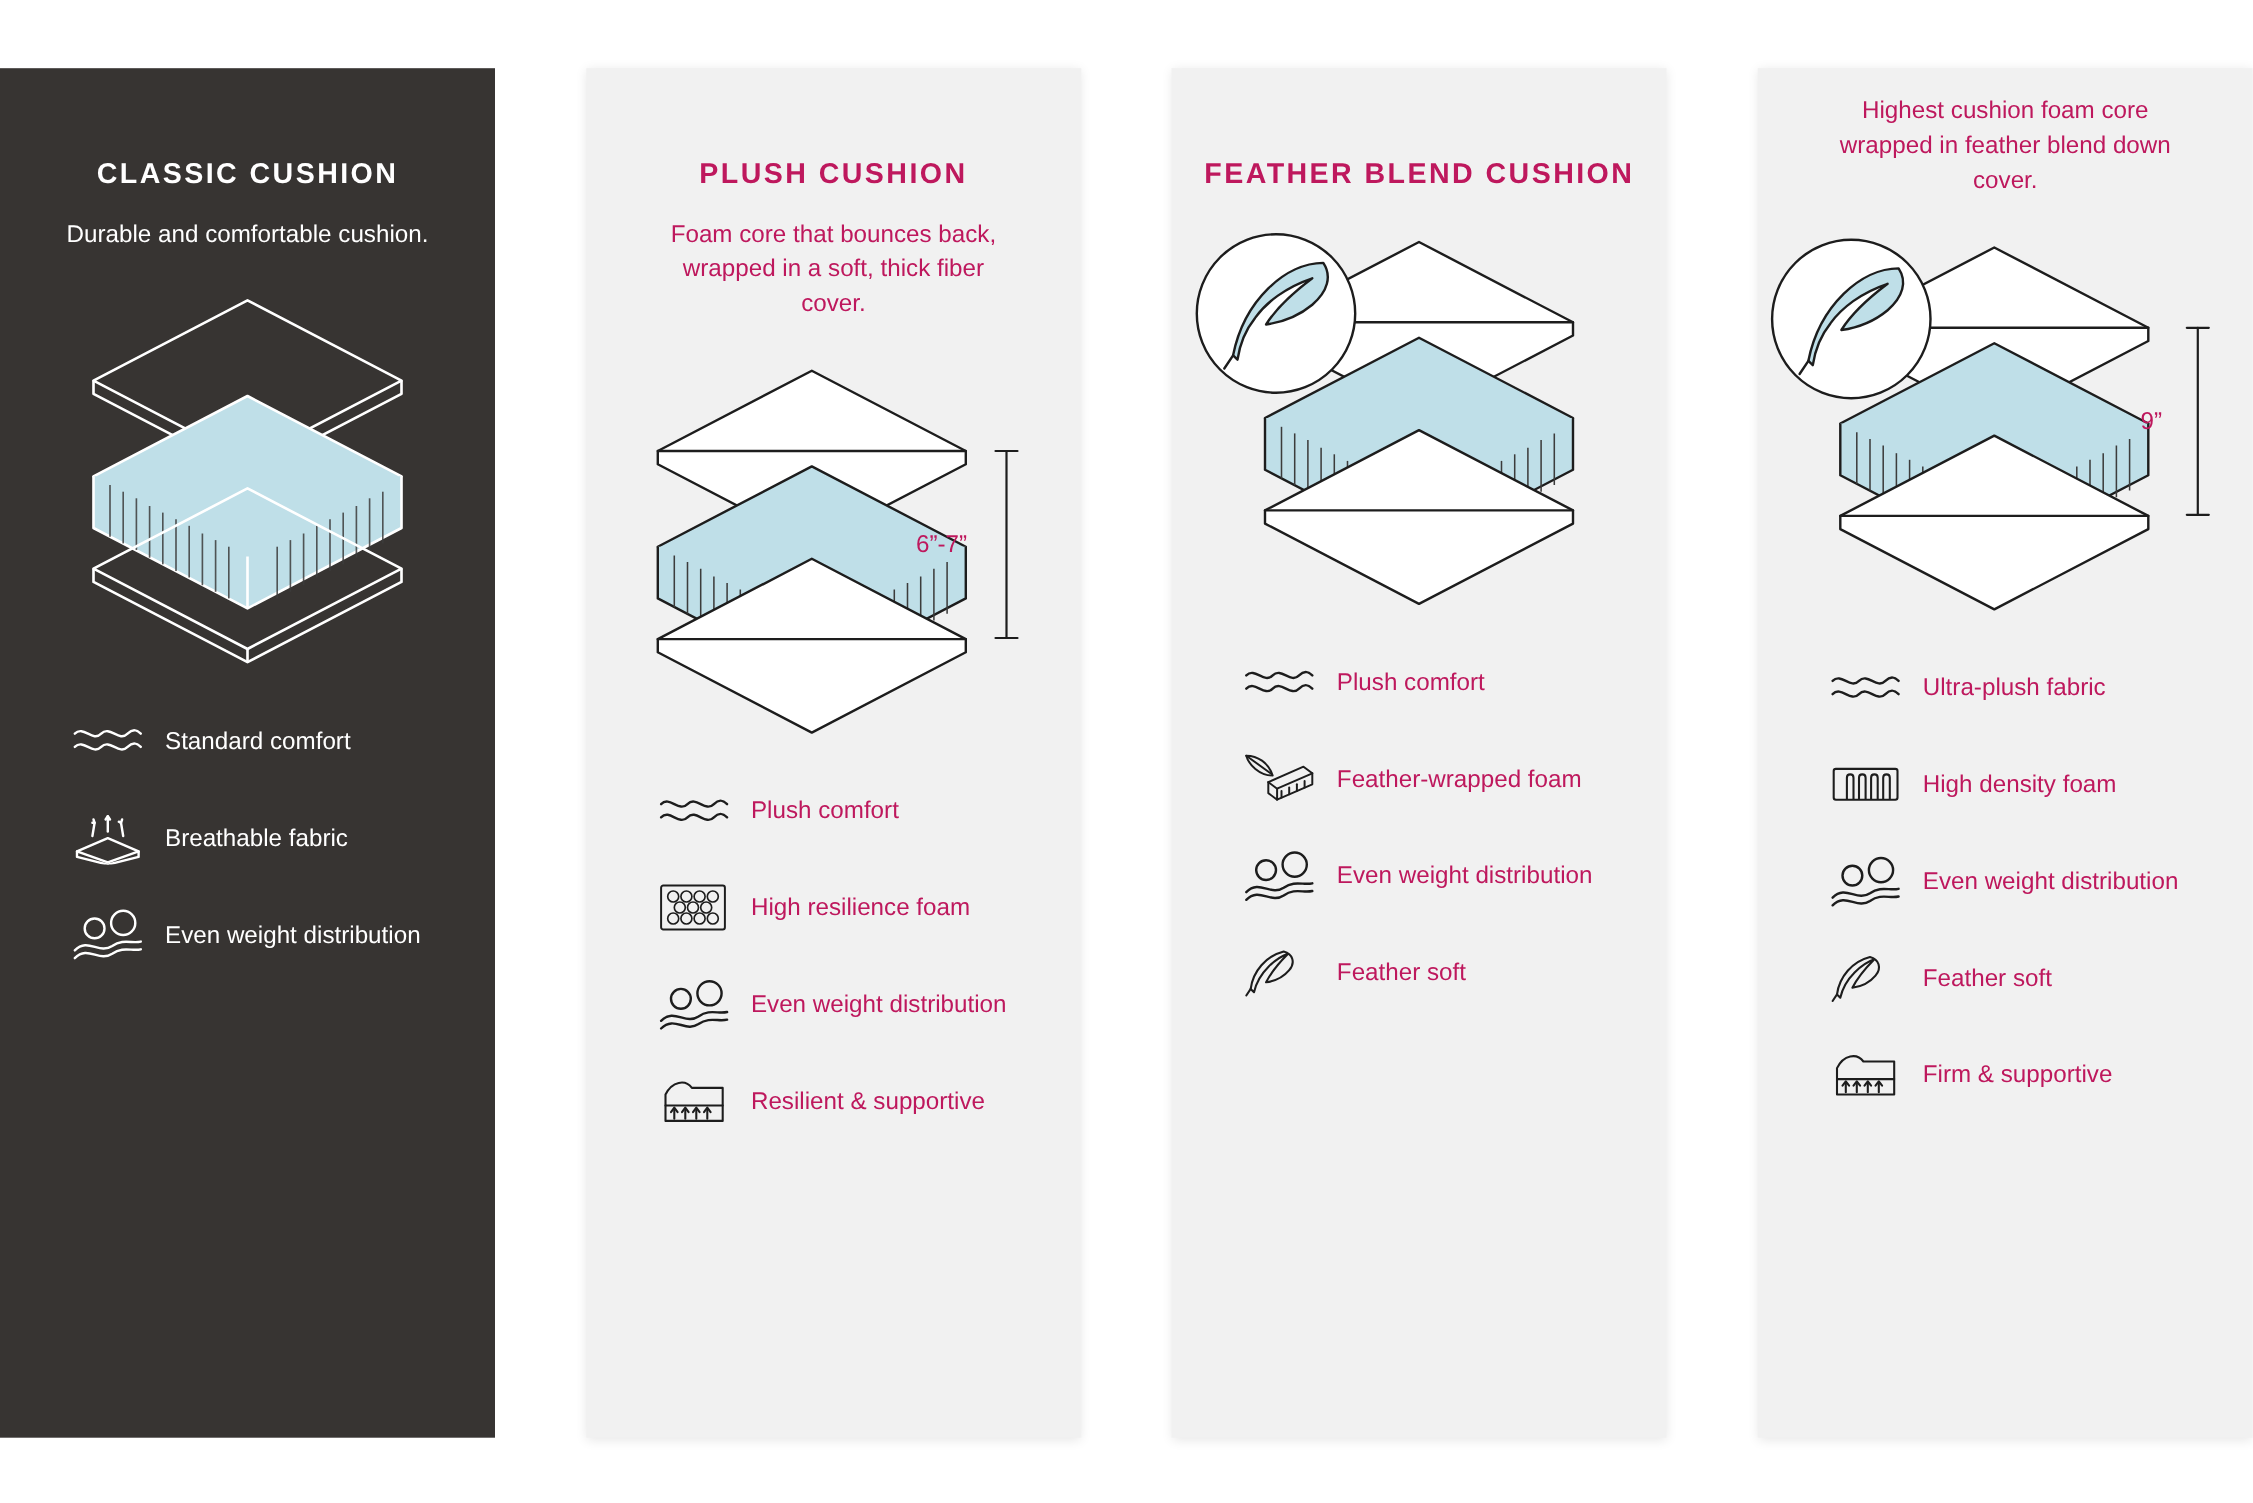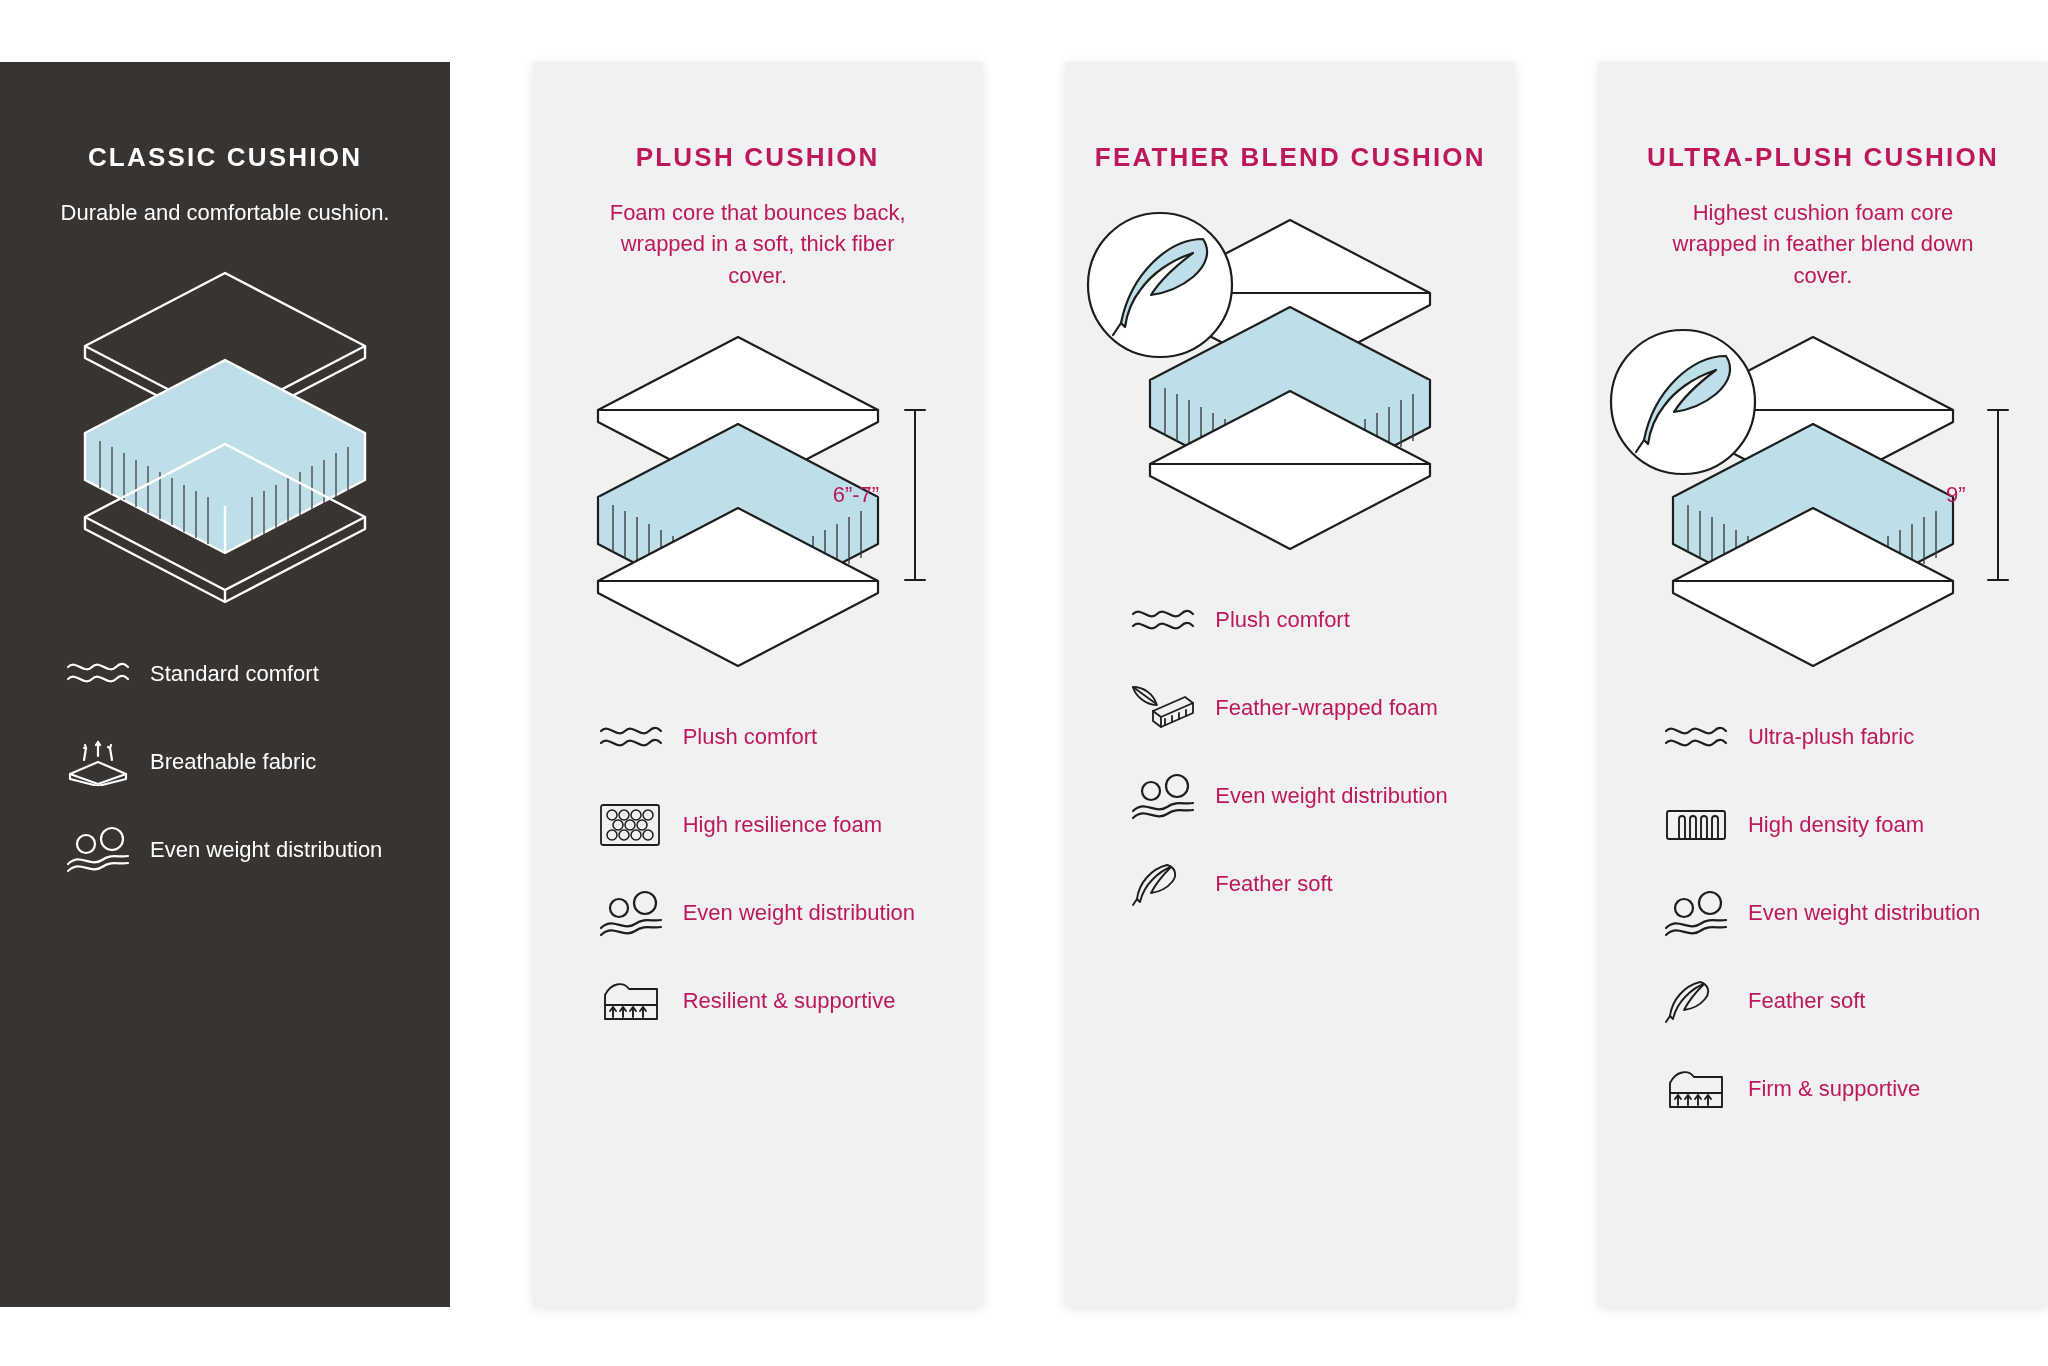--- a/index.html
+++ b/index.html
@@ -400,21 +400,20 @@
             <path d="M38 6 C22 10, 10 24, 8 40 L11 43 C13 34, 18 26, 24 20 C30 14, 36 10, 42 8 C34 16, 26 26, 22 34 C30 33, 38 29, 43 23 C49 16, 46 8, 38 6 Z"></path>
             <path d="M8 40 L4 46"></path>
           </svg>
         </span>
         <span class="feature-label">Feather soft</span>
       </div>
     </div>
   </div>
 
   <div class="card light">
-    <div class="card-title">ULTRA-PLUSH CUSHION</div>
     <div class="card-desc">Highest cushion foam core wrapped in feather blend down cover.</div>
 
     <div class="art">
       <svg width="450" height="380" viewBox="0 0 450 380" fill="none" xmlns="http://www.w3.org/2000/svg">
         <g stroke="#1d1d1d" stroke-width="2.2" stroke-linejoin="round" fill="#ffffff">
           <path d="M215 25 L355 98 L215 171 L75 98 Z"></path>
           <path d="M75 98 L75 110 L215 183 L355 110 L355 98 Z"></path>
         </g>
         <g>
           <path d="M215 112 L355 185 L215 258 L75 185 Z" fill="#bfdfe8" stroke="#1d1d1d" stroke-width="2.2" stroke-linejoin="round"></path>

